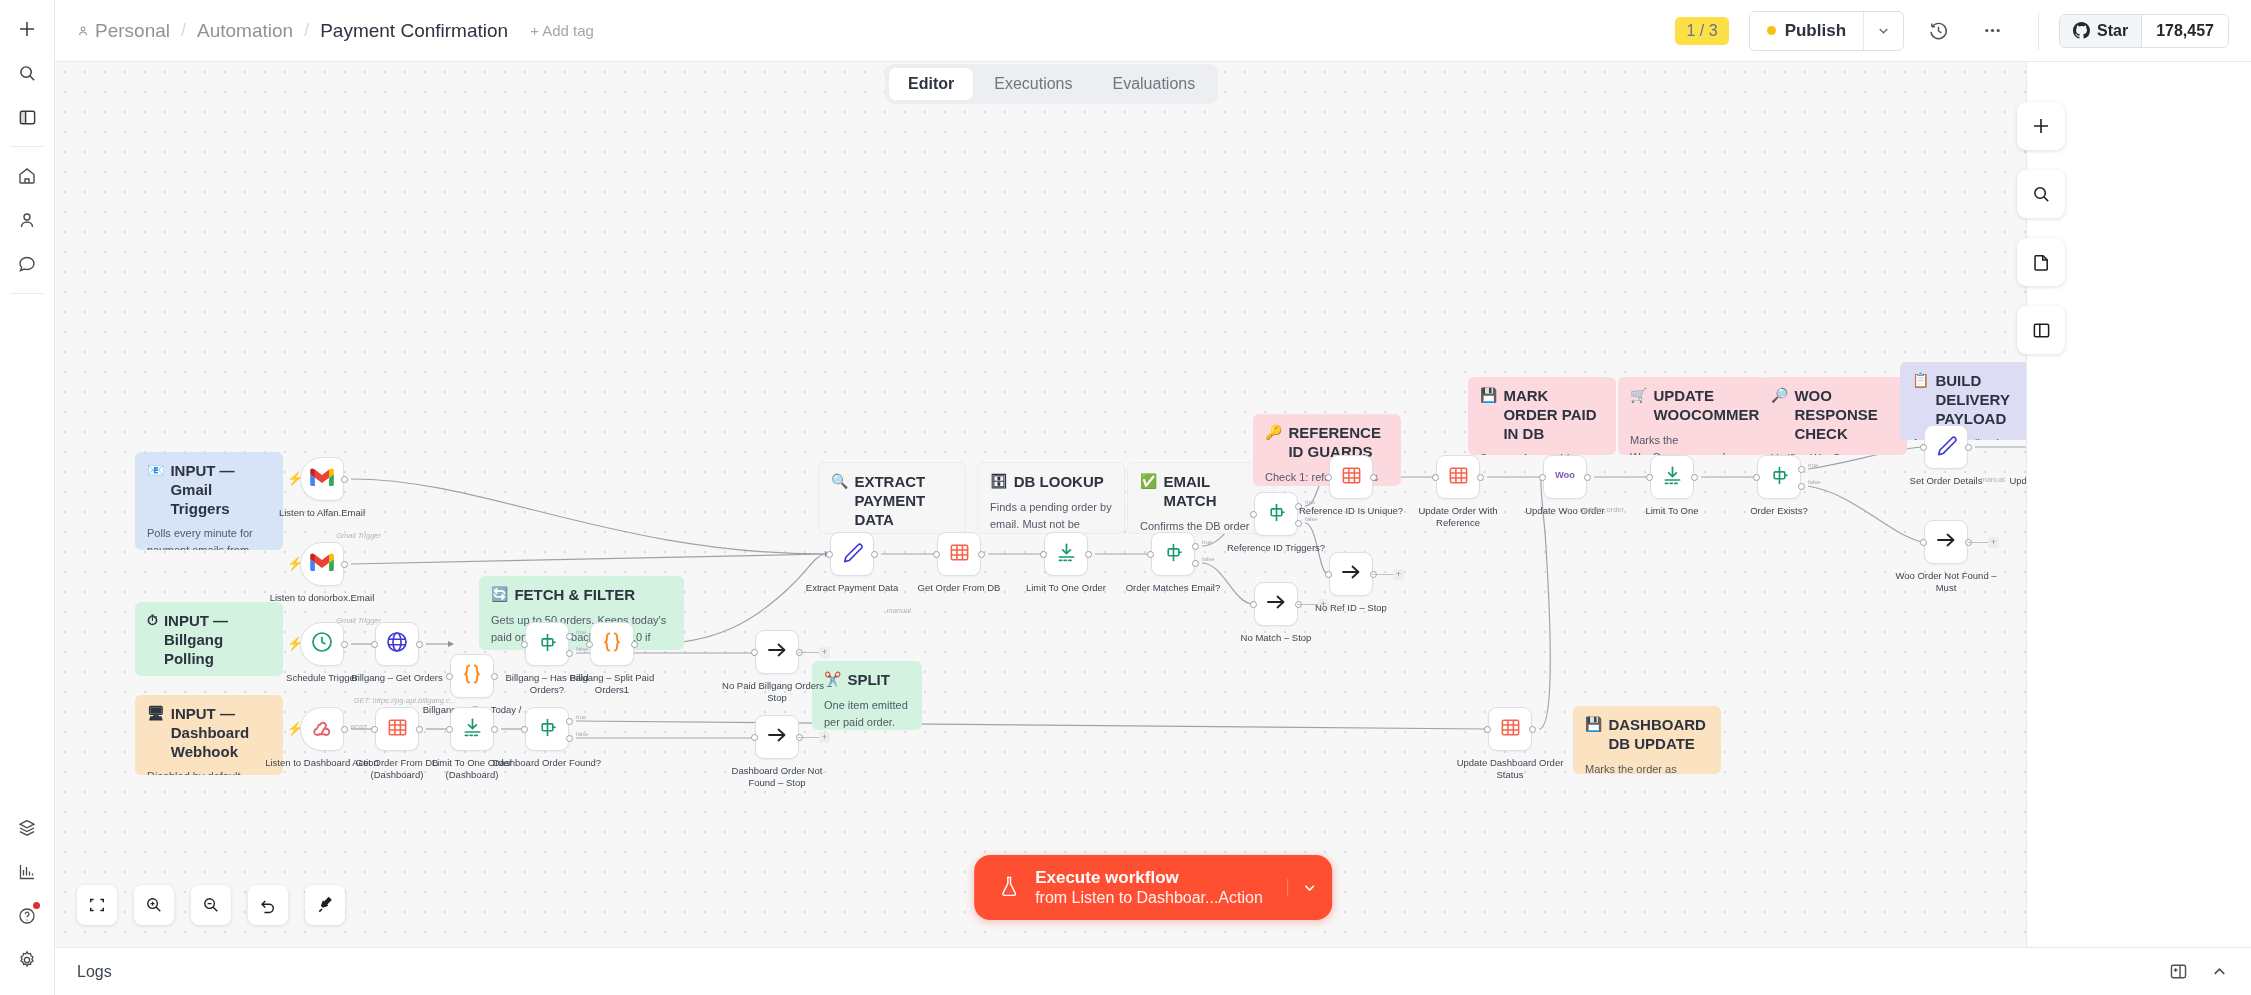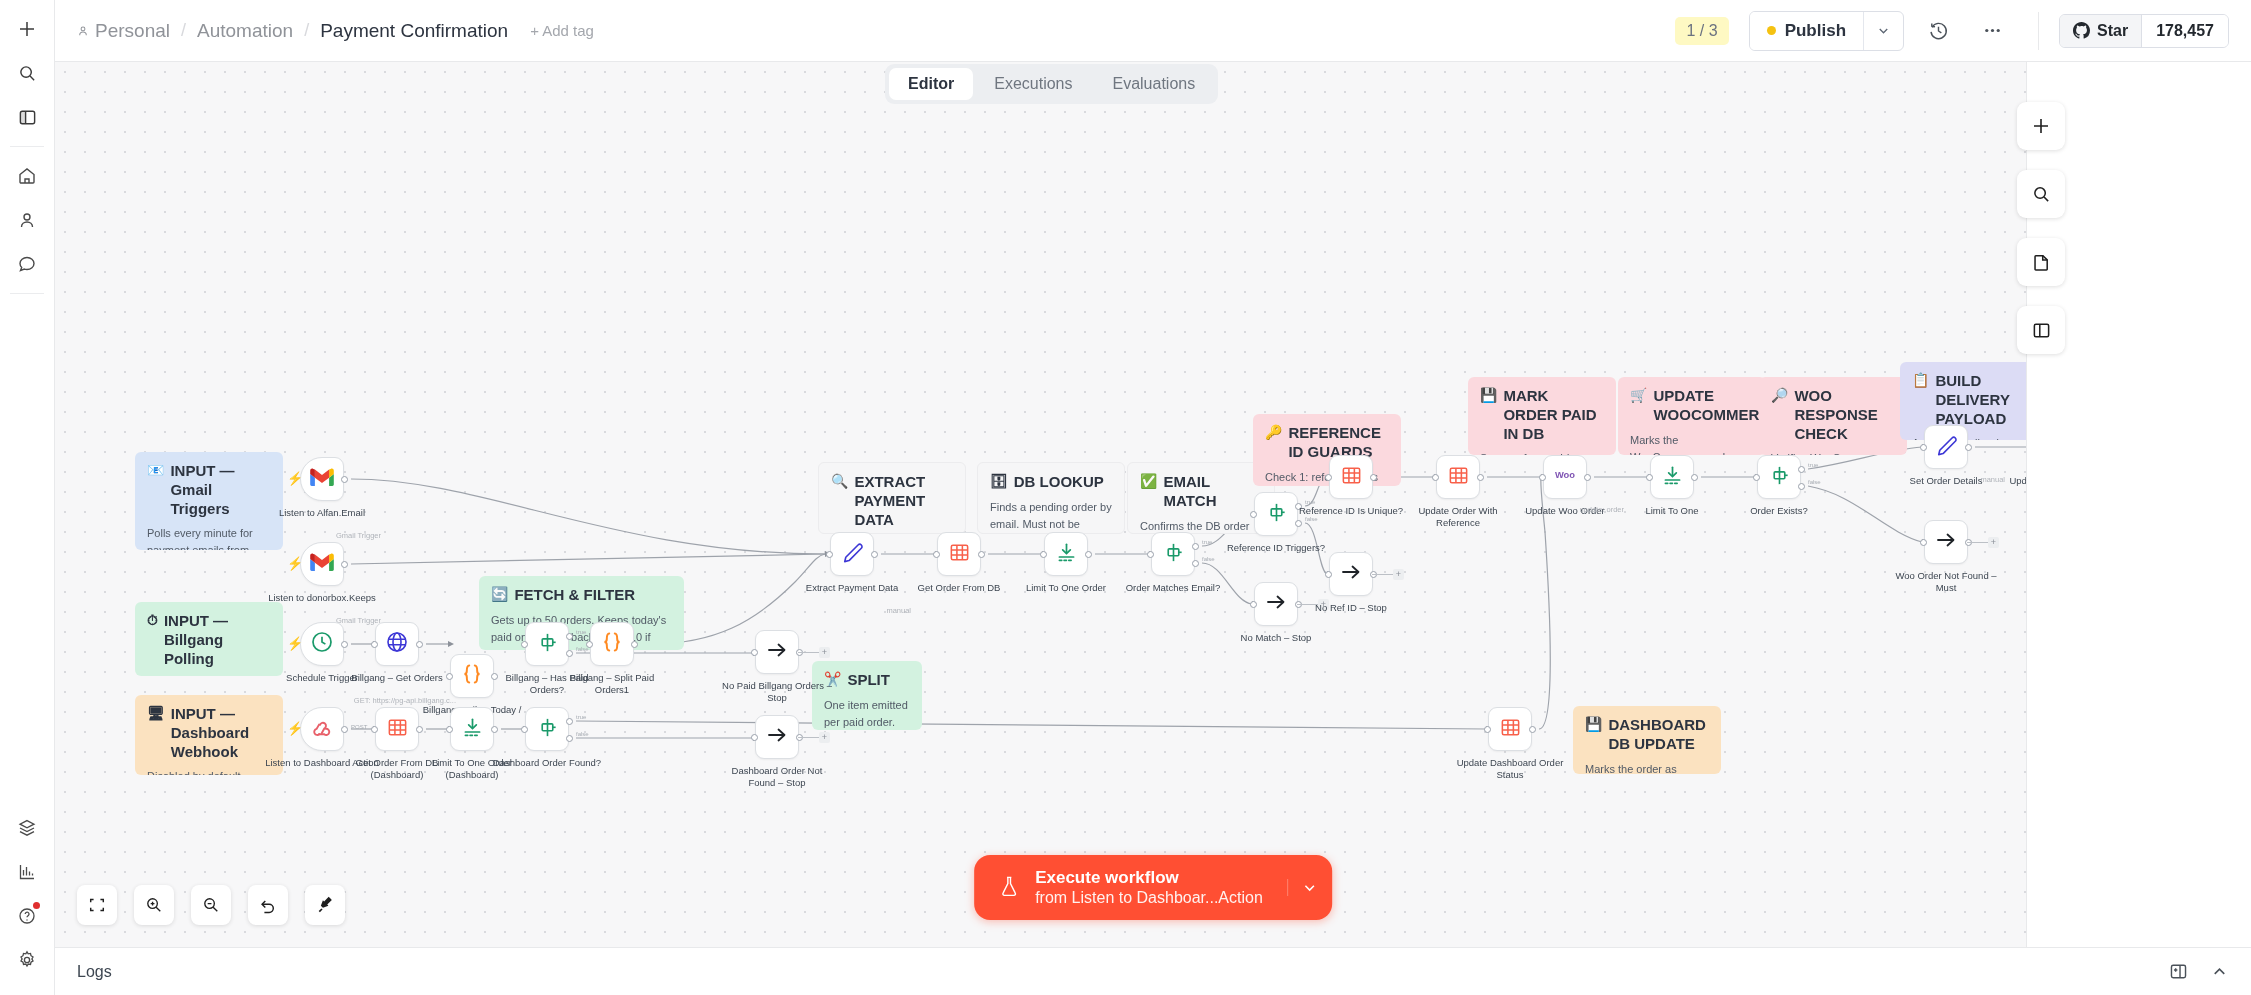--- a/index.html
+++ b/index.html
@@ -39,21 +39,21 @@
     display: flex; align-items: center; padding: 0 22px;
   }
   .breadcrumb { display: flex; align-items: center; font-size: 19px; }
   .crumb { color: #909399; cursor: pointer; display: flex; align-items: center; gap: 6px; }
   .crumb.active { color: #2d3440; font-weight: 400; cursor: text; }
   .crumb-sep { color: #d8d9dd; margin: 0 11px; font-size: 18px; }
   .add-tag { color: #a4a7ad; font-size: 15px; margin-left: 22px; cursor: pointer; }
 
   .topbar-right { margin-left: auto; display: flex; align-items: center; gap: 0; }
   .page-count {
-    font-size: 16px; color: #6b7280; background: #fef9c3;
+    font-size: 16px; color: #6b7280; background: #fde047;
     border-radius: 5px; padding: 5px 11px; margin-right: 20px;
   }
   .publish-group {
     display: flex; align-items: stretch; border: 1px solid #dcdfe6;
     border-radius: 6px; overflow: hidden; background: #fff;
   }
   .publish-btn {
     display: flex; align-items: center; gap: 9px;
     padding: 9px 17px; font-size: 17px; font-weight: bold; color: #2d3440;
     cursor: pointer; background: #fff;
@@ -151,21 +151,21 @@
   }
   .node-label {
     position: absolute; top: 50px; left: 50%; transform: translateX(-50%);
     width: 118px; text-align: center; font-size: 9.5px;
     color: #3d4651; line-height: 1.3; font-weight: 500;
   }
   .node-sub {
     position: absolute; top: 50px; left: 50%; transform: translateX(-50%);
     width: 118px; text-align: right; font-size: 7.5px; color: #b0b4ba;
   }
-  .node-sub.two { top: 74px; }
+  .node-sub.two { top: 74px; font-style: italic; }
   .bolt {
     position: absolute; left: -14px; top: 14px;
     color: #ff6d5a; font-size: 13px; line-height: 1;
   }
   .port {
     position: absolute; width: 7px; height: 7px; border-radius: 50%;
     background: #fff; border: 1px solid #9aa1ab; top: 18px;
   }
   .port.out { right: -5px; }
   .port.in  { left: -5px; }
@@ -570,21 +570,21 @@
             <span class="bolt">⚡</span>
             <span><svg width="24" height="19" viewBox="0 0 24 18">
                 <path fill="#4285F4" d="M1.6 17.4h3.3V9.2L.2 5.6v10.2c0 .9.7 1.6 1.4 1.6z"></path>
                 <path fill="#34A853" d="M19.1 17.4h3.3c.8 0 1.4-.7 1.4-1.6V5.6l-4.7 3.6z"></path>
                 <path fill="#FBBC04" d="M19.1 1.1v8.1l4.7-3.6V1.9c0-1.6-1.8-2.5-3.1-1.5z"></path>
                 <path fill="#EA4335" d="M4.9 9.2V1.1L12 6.4l7.1-5.3v8.1L12 14.5z"></path>
                 <path fill="#C5221F" d="M.2 1.9v3.7l4.7 3.6V1.1L3.3.4C2 -.6.2.3.2 1.9z"></path>
               </svg></span>
             <span class="port out"></span>
           </div>
-          <div class="node-label">Listen to donorbox.Keeps</div>
+          <div class="node-label">Listen to donorbox.Email</div>
           <div class="node-sub two">Gmail Trigger</div>
         </div>
         <div class="node" style="left: 245px; top: 560px;">
           <div class="node-box trigger">
             <span class="bolt">⚡</span>
             <span><svg width="24" height="24" viewBox="0 0 24 24" fill="none" stroke="#1a9a6a" stroke-width="1.7">
                 <circle cx="12" cy="12" r="9"></circle>
                 <path d="M12 6.8V12l3.4 2.1"></path>
               </svg></span>
             <span class="port out"></span>

